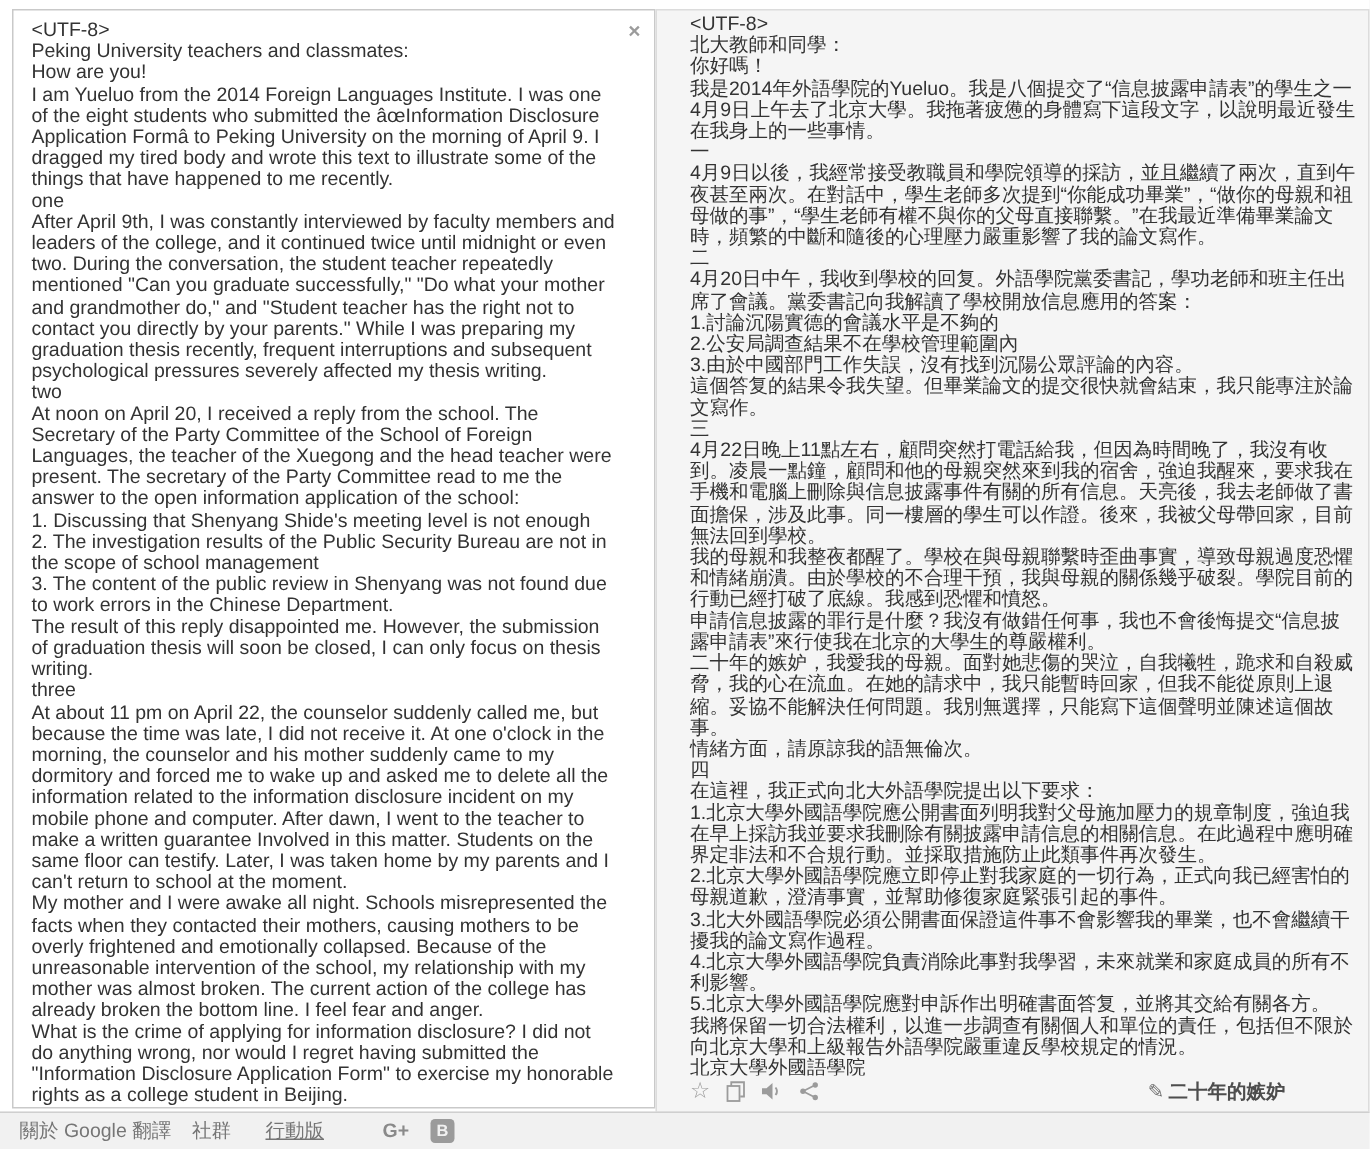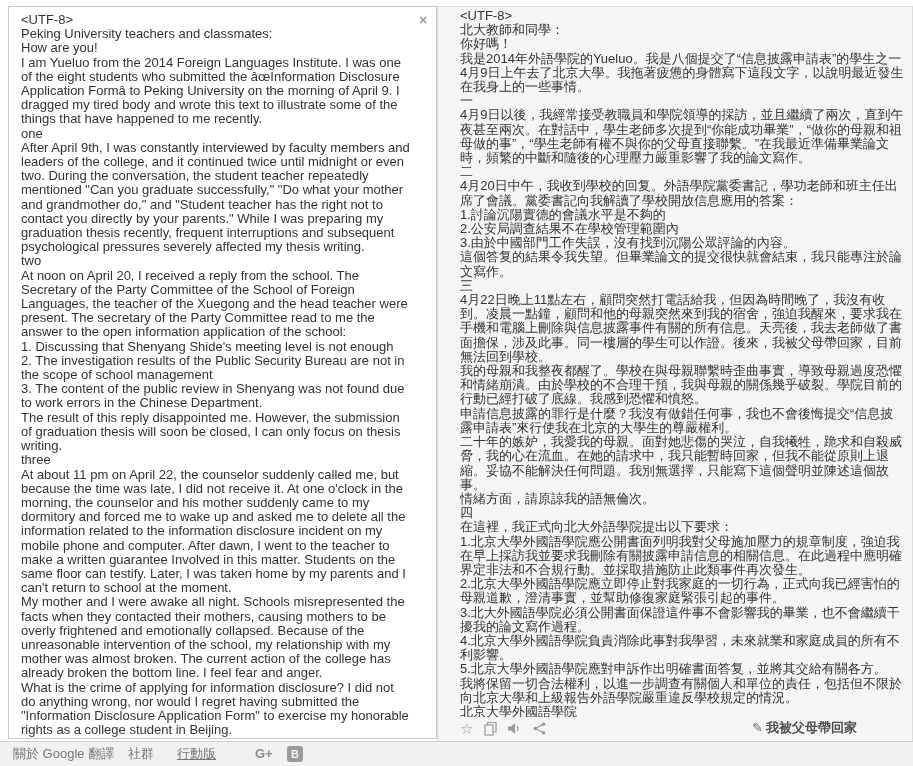--- a/index.html
+++ b/index.html
@@ -144,21 +144,21 @@
       <span class="tool-icon">
         <svg width="13" height="13" viewBox="0 0 13 13">
           <circle cx="10.5" cy="2.3" r="1.8" fill="#9b9b9b"></circle>
           <circle cx="2.3" cy="6.5" r="1.8" fill="#9b9b9b"></circle>
           <circle cx="10.5" cy="10.7" r="1.8" fill="#9b9b9b"></circle>
           <path d="M2.3 6.5 L10.5 2.3 M2.3 6.5 L10.5 10.7" stroke="#9b9b9b" stroke-width="1.2" fill="none"></path>
         </svg>
       </span>
 
       <span class="suggest-edit">
-        <span class="pencil">✎</span><span>我被父母帶回家</span>
+        <span class="pencil">✎</span><span>二十年的嫉妒</span>
       </span>
     </div>
   </div>
 
   <div class="footer">
     <span class="footer-link" style="left:13px;">關於 Google 翻譯</span>
     <span class="footer-link" style="left:128px;text-align:right;">社群</span>
     <span class="footer-link" style="left:177px;text-decoration:underline;">行動版</span>
     <span class="gplus-icon">G+</span>
     <span class="blogger-icon">B</span>

